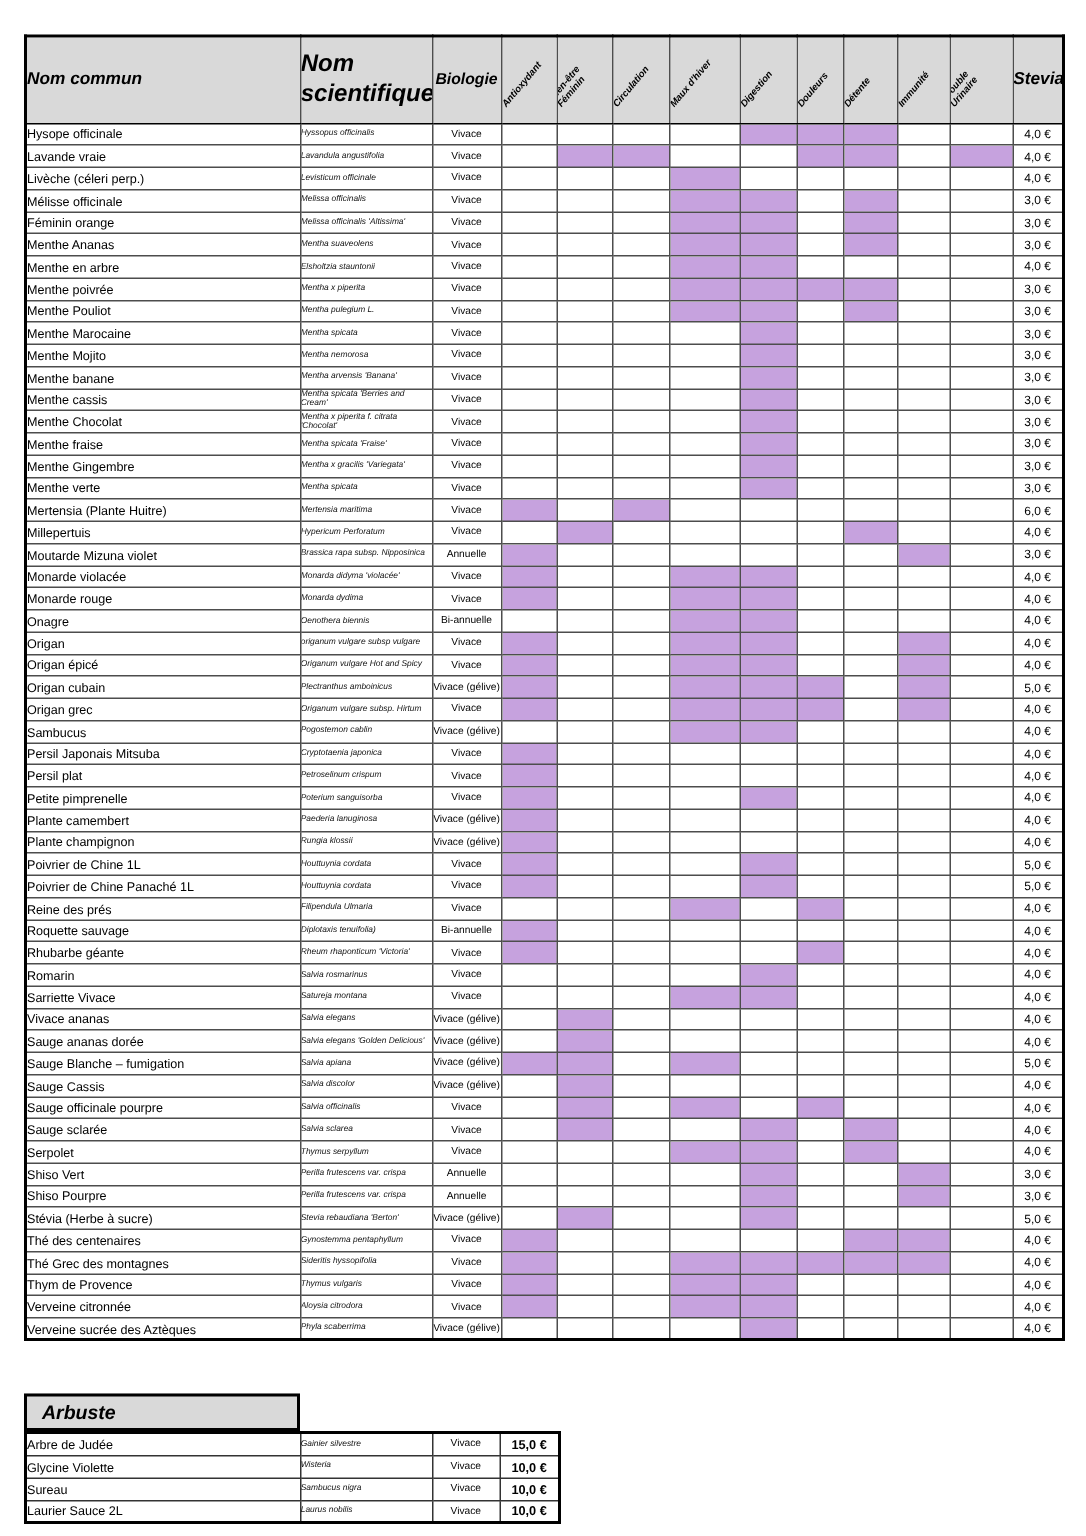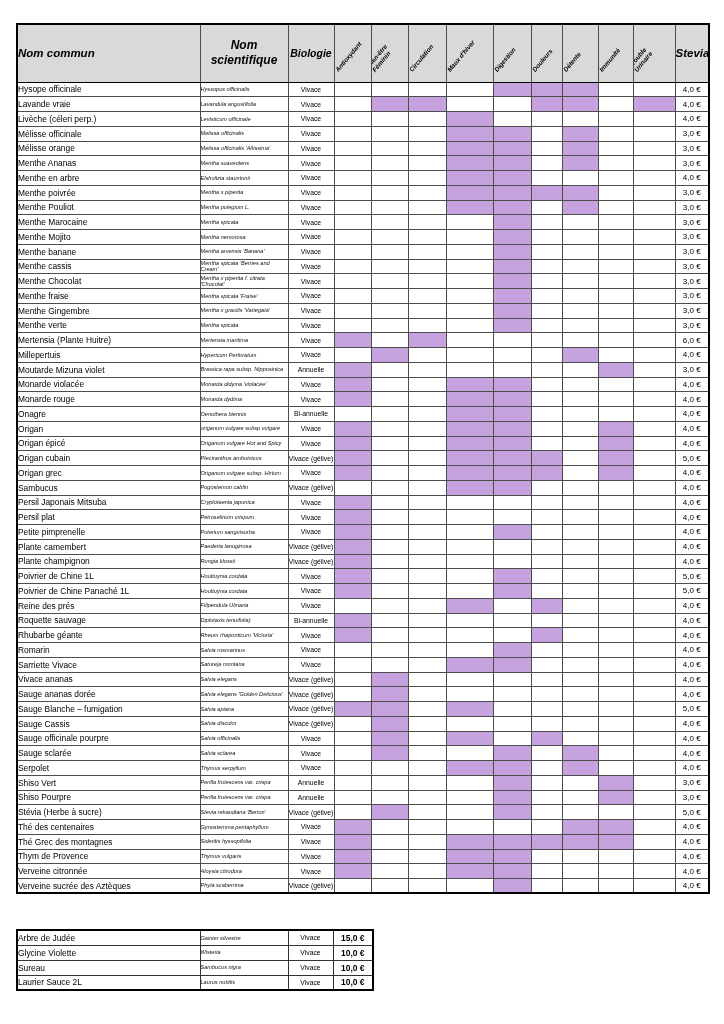--- a/index.html
+++ b/index.html
@@ -22,21 +22,21 @@
   tr.hrow1 .group {
     background:var(--header-bg,#d9d9d9);
     font-size:12px; font-weight:bold; font-style:italic; text-align:center;
     border-left:2px solid #000; border-right:2px solid #000;
   }
   tr.hrow2 th {
     height:58px; background:var(--header-bg,#d9d9d9);
     font-weight:bold; font-style:italic; border-bottom:1.5px solid #000;
   }
   th.h-name { font-size:11.5px; text-align:left; padding-left:10px; }
-  th.h-sci  { font-size:12px; text-align:center; line-height:1.25; }
+  th.h-sci  { font-size:16px; text-align:left; line-height:1.25; }
   th.h-bio  { font-size:10.5px; text-align:center; }
   th.h-ben  { position:relative; }
   th.h-ben .rot {
     position:absolute; left:4px; bottom:8px;
     transform:rotate(-50deg); transform-origin:left bottom;
     font-size:6.4px; font-weight:bold; font-style:italic;
     white-space:pre-line; line-height:1.1; width:72px; text-align:left;
   }
   th.h-tarif { font-size:11.5px; text-align:center; border-left:2px solid #000; }
   th.sec-r { border-right:2px solid #000; }
@@ -176,21 +176,21 @@
         <td class="c-ben"></td>
         <td class="c-ben" style="background: rgb(198, 162, 222);"></td>
         <td class="c-ben" style="background: rgb(198, 162, 222);"></td>
         <td class="c-ben"></td>
         <td class="c-ben" style="background: rgb(198, 162, 222);"></td>
         <td class="c-ben"></td>
         <td class="c-ben"></td>
         <td class="c-tarif">3,0 €</td>
       </tr>
       <tr>
-        <td class="c-name">Mélisse orange</td>
+        <td class="c-name">Féminin orange</td>
         <td class="c-sci">Melissa officinalis 'Altissima'</td>
         <td class="c-bio">Vivace</td>
         <td class="c-ben"></td>
         <td class="c-ben"></td>
         <td class="c-ben"></td>
         <td class="c-ben" style="background: rgb(198, 162, 222);"></td>
         <td class="c-ben" style="background: rgb(198, 162, 222);"></td>
         <td class="c-ben"></td>
         <td class="c-ben" style="background: rgb(198, 162, 222);"></td>
         <td class="c-ben"></td>
@@ -944,20 +944,21 @@
         <td class="c-ben"></td>
         <td class="c-ben"></td>
         <td class="c-ben"></td>
         <td class="c-ben"></td>
         <td class="c-tarif">4,0 €</td>
       </tr>
     </tbody>
 </table>
 
 <div class="arbuste">
+  <div class="arbuste-header">Arbuste</div>
   <table class="shrubs">
     <colgroup>
       <col style="width:183px">
         <col style="width:88px">
         <col style="width:45px">
         <col style="width:40px">
     </colgroup>
     <tbody>
         <tr>
           <td class="c-name">Arbre de Judée</td>

